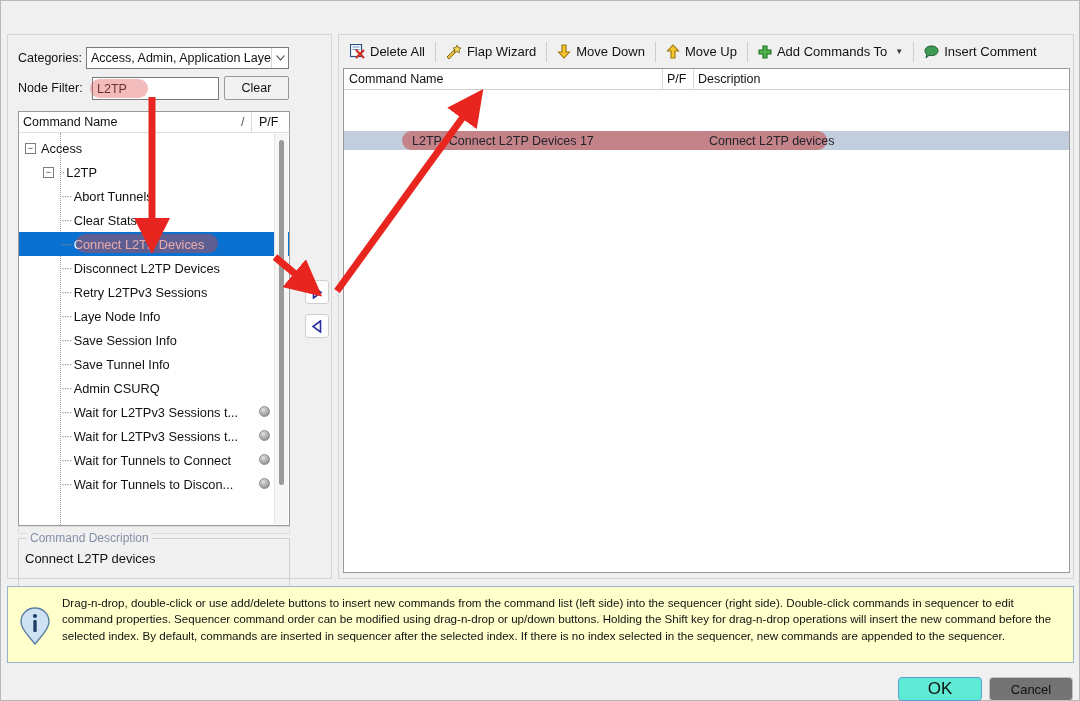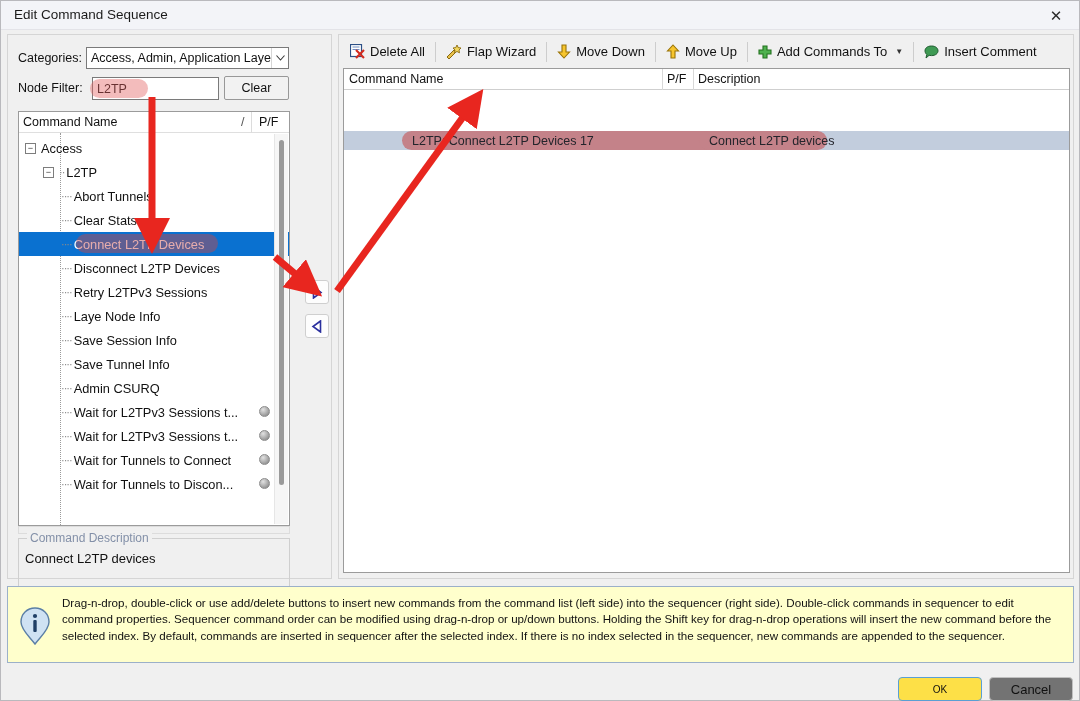--- a/index.html
+++ b/index.html
@@ -203,22 +203,22 @@
     position: absolute; left: 12px; top: 20px; width: 30px; height: 38px;
   }
   #info-text {
     position: absolute; left: 54px; top: 8px; right: 10px;
     font-size: 11.6px; line-height: 1.42; color: #111; text-align: left;
   }
 
   
   #ok-btn {
     position: absolute; left: 897px; top: 676px; width: 84px; height: 24px;
-    background: #fde047; border: 1px solid #5a9fd4; border-radius: 4px;
-    font-size: 10px; display: flex; align-items: center; justify-content: center;
+    background: #5eead4; border: 1px solid #5a9fd4; border-radius: 4px;
+    font-size: 17px; display: flex; align-items: center; justify-content: center;
     cursor: pointer;
   }
   #cancel-btn {
     position: absolute; left: 988px; top: 676px; width: 84px; height: 24px;
     background: #737373; border: 1px solid #c0c0c0; border-radius: 4px;
     font-size: 13px; display: flex; align-items: center; justify-content: center;
     cursor: pointer;
   }
 
   
@@ -230,24 +230,20 @@
     position: absolute; border-radius: 11px;
     background: rgba(200, 70, 70, 0.45);
     pointer-events: none;
   }
 </style>
 </head>
 <body>
 
 <div id="app">
 
-  <div id="titlebar">
-    <div id="title-text">Edit Command Sequence</div>
-    <div id="close-btn">✕</div>
-  </div>
 
   <div id="left-pane">
 
     <div class="field-row" id="lbl-categories">Categories:</div>
     <div id="categories-combo">
       <div id="categories-value">Access, Admin, Application Laye...</div>
       <div id="categories-arrow">
         <svg width="9" height="6" viewBox="0 0 9 6">
             <path d="M0.5 0.5 L4.5 5 L8.5 0.5" fill="none" stroke="#3a3a3a" stroke-width="1.1"></path>
           </svg>

